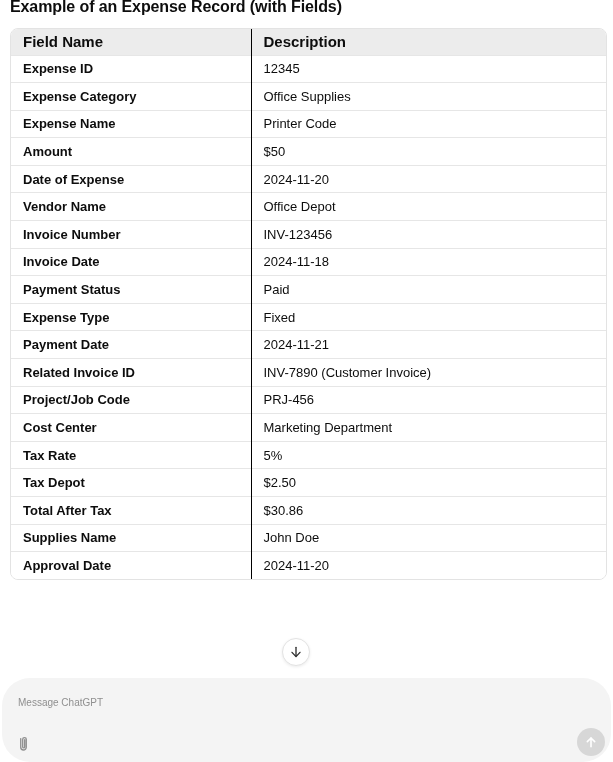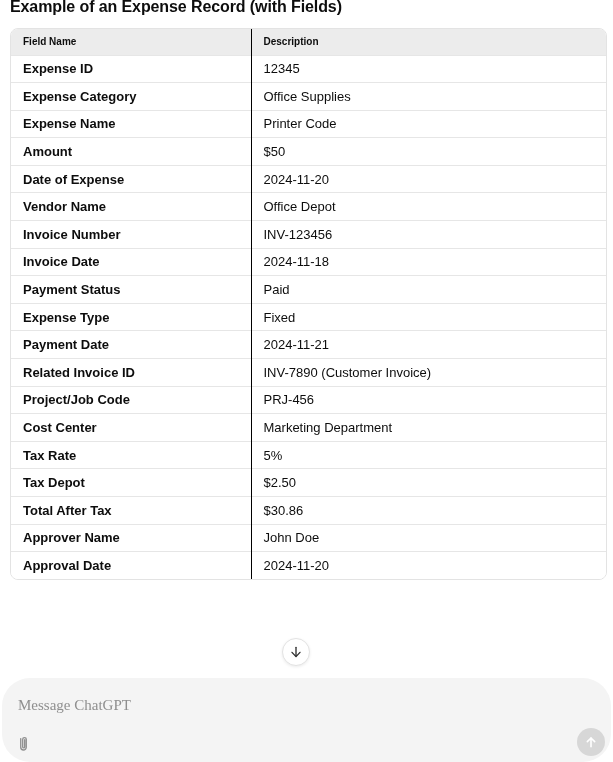--- a/index.html
+++ b/index.html
@@ -36,21 +36,21 @@
     table-layout: fixed;
     font-size: 13px;
   }
   col.c1 { width: 240px; }
   th {
     background: #ececec;
     font-weight: 700;
     text-align: left;
     height: 26px;
     padding: 0 12px;
-    font-size: 10px;
+    font-size: 15px;
   }
   th + th, td + td { border-left: 1px solid #000000; }
   td {
     height: 27.6px;
     padding: 0 12px;
     border-top: 1px solid #e6e6e6;
     background: #ffffff;
     white-space: nowrap;
     overflow: hidden;
   }
@@ -83,22 +83,22 @@
   .composer textarea {
     position: absolute;
     left: 16px;
     top: 19px;
     width: 560px;
     height: 22px;
     background: transparent;
     border: none;
     outline: none;
     resize: none;
-    font-family: Liberation Serif, serif;
-    font-size: 15px;
+    font-family: Liberation Sans, sans-serif;
+    font-size: 10px;
     color: #15803d;
     overflow: hidden;
   }
   .composer textarea::placeholder { color: #8f8f8f; opacity: 1; }
   .attach-btn {
     position: absolute;
     left: 9px;
     top: 54px;
     width: 24px;
     height: 24px;
@@ -206,21 +206,21 @@
         </tr>
         <tr>
           <td class="field">Tax Depot</td>
           <td class="desc">$2.50</td>
         </tr>
         <tr>
           <td class="field">Total After Tax</td>
           <td class="desc">$30.86</td>
         </tr>
         <tr>
-          <td class="field">Approver Name</td>
+          <td class="field">Supplies Name</td>
           <td class="desc">John Doe</td>
         </tr>
         <tr>
           <td class="field">Approval Date</td>
           <td class="desc">2024-11-20</td>
         </tr>
       </tbody>
   </table>
 </div>
 

